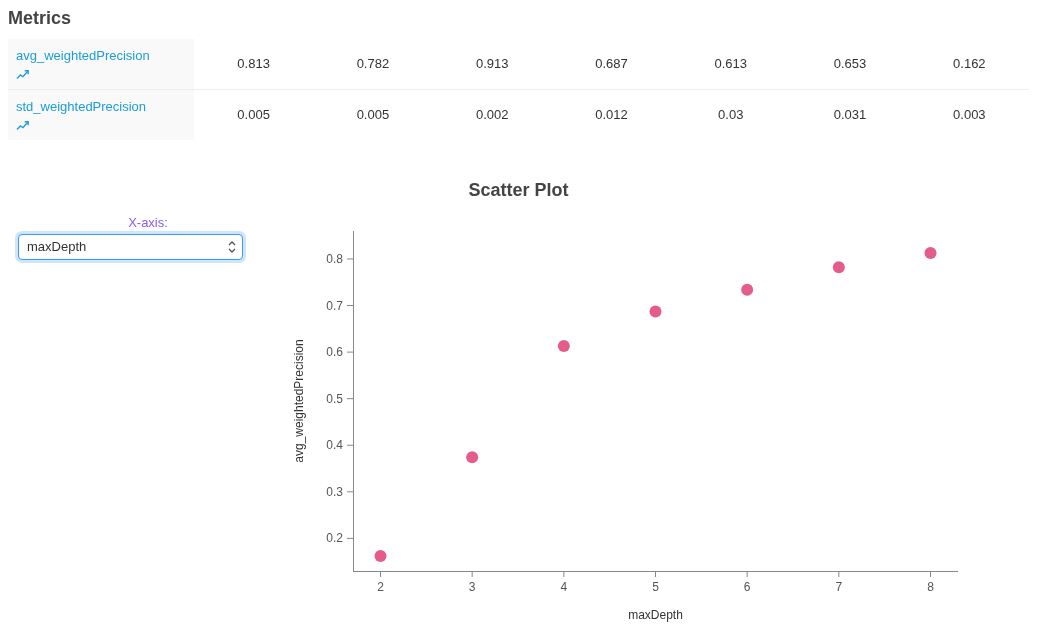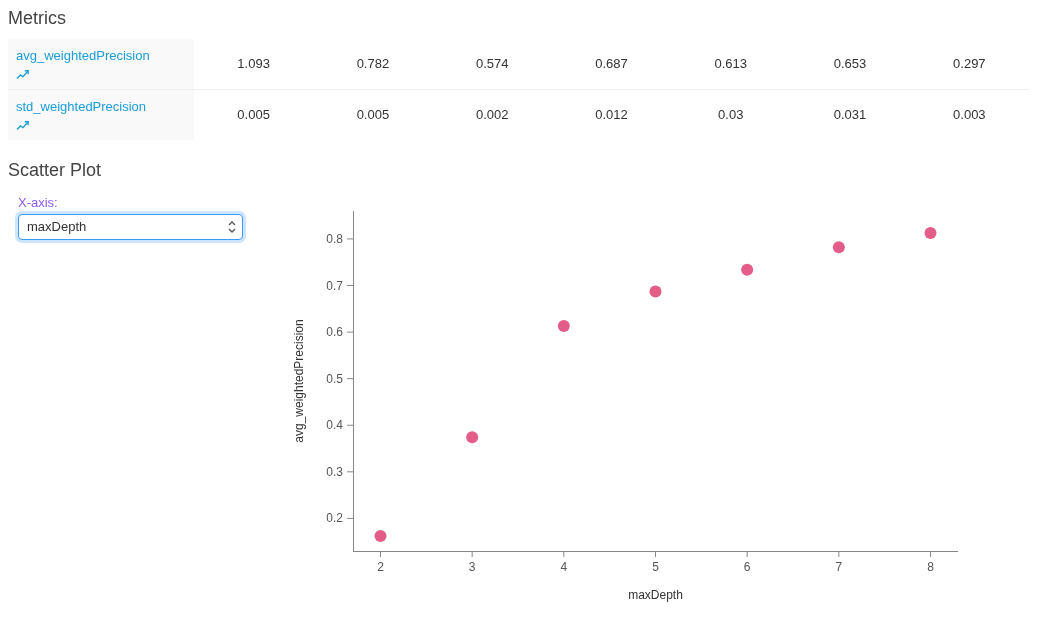--- a/index.html
+++ b/index.html
@@ -9,21 +9,21 @@
     font-family: -apple-system, BlinkMacSystemFont, "Segoe UI", Helvetica, Arial, sans-serif;
     color: #444;
     width: 1037px;
   }
   .page {
     padding: 8px 8px 20px 8px;
     box-sizing: border-box;
   }
   h3.section-header {
     font-size: 18px;
-    font-weight: 400;
+    font-weight: 700;
     color: #444;
     margin: 0 0 10px 0;
   }
 
   
   .metrics-table {
     width: 100%;
     border-collapse: collapse;
     font-size: 13px;
   }
@@ -55,21 +55,22 @@
   }
   .chart-icon {
     display: inline-block;
     margin-top: 2px;
     vertical-align: middle;
   }
   .chart-icon svg { display: block; }
 
   
   .scatter-region {
-    margin-top: 20px;
+    margin-top: 40px;
+    text-align: center;
   }
   .scatter-body {
     display: flex;
     align-items: flex-start;
   }
   .controls {
     width: 260px;
     padding-top: 4px;
     padding-left: 10px;
   }
@@ -132,27 +133,27 @@
 <div class="page">
 
   <h3 class="section-header">Metrics</h3>
   <table class="metrics-table">
     <tbody id="metrics-body">
         <tr>
           <th class="metric-name"><a href="#" class="metric-link">avg_weightedPrecision</a><span class="chart-icon"><svg width="14" height="12" viewBox="0 0 16 14">
                 <polyline points="1,11 5,7 8,9 14,2" fill="none" stroke="#1a9dd9" stroke-width="1.6"></polyline>
                 <polyline points="10,2 14,2 14,6" fill="none" stroke="#1a9dd9" stroke-width="1.6"></polyline>
               </svg></span></th>
-          <td class="metric-value">1.093</td>
+          <td class="metric-value">0.813</td>
           <td class="metric-value">0.782</td>
-          <td class="metric-value">0.574</td>
+          <td class="metric-value">0.913</td>
           <td class="metric-value">0.687</td>
           <td class="metric-value">0.613</td>
           <td class="metric-value">0.653</td>
-          <td class="metric-value">0.297</td>
+          <td class="metric-value">0.162</td>
         </tr>
         <tr>
           <th class="metric-name"><a href="#" class="metric-link">std_weightedPrecision</a><span class="chart-icon"><svg width="14" height="12" viewBox="0 0 16 14">
                 <polyline points="1,11 5,7 8,9 14,2" fill="none" stroke="#1a9dd9" stroke-width="1.6"></polyline>
                 <polyline points="10,2 14,2 14,6" fill="none" stroke="#1a9dd9" stroke-width="1.6"></polyline>
               </svg></span></th>
           <td class="metric-value">0.005</td>
           <td class="metric-value">0.005</td>
           <td class="metric-value">0.002</td>
           <td class="metric-value">0.012</td>

